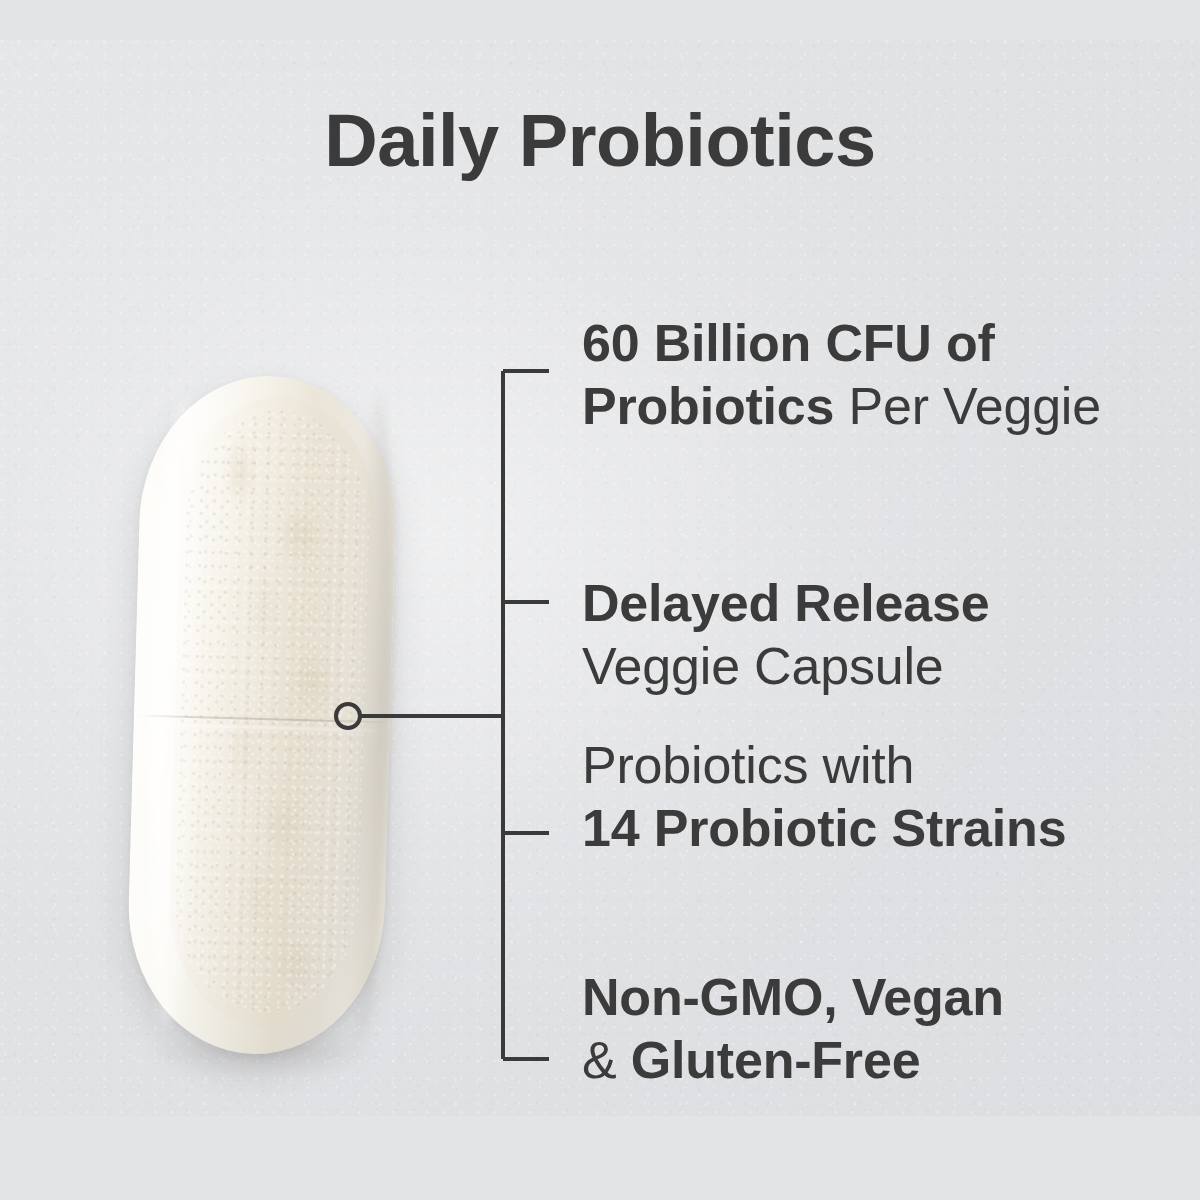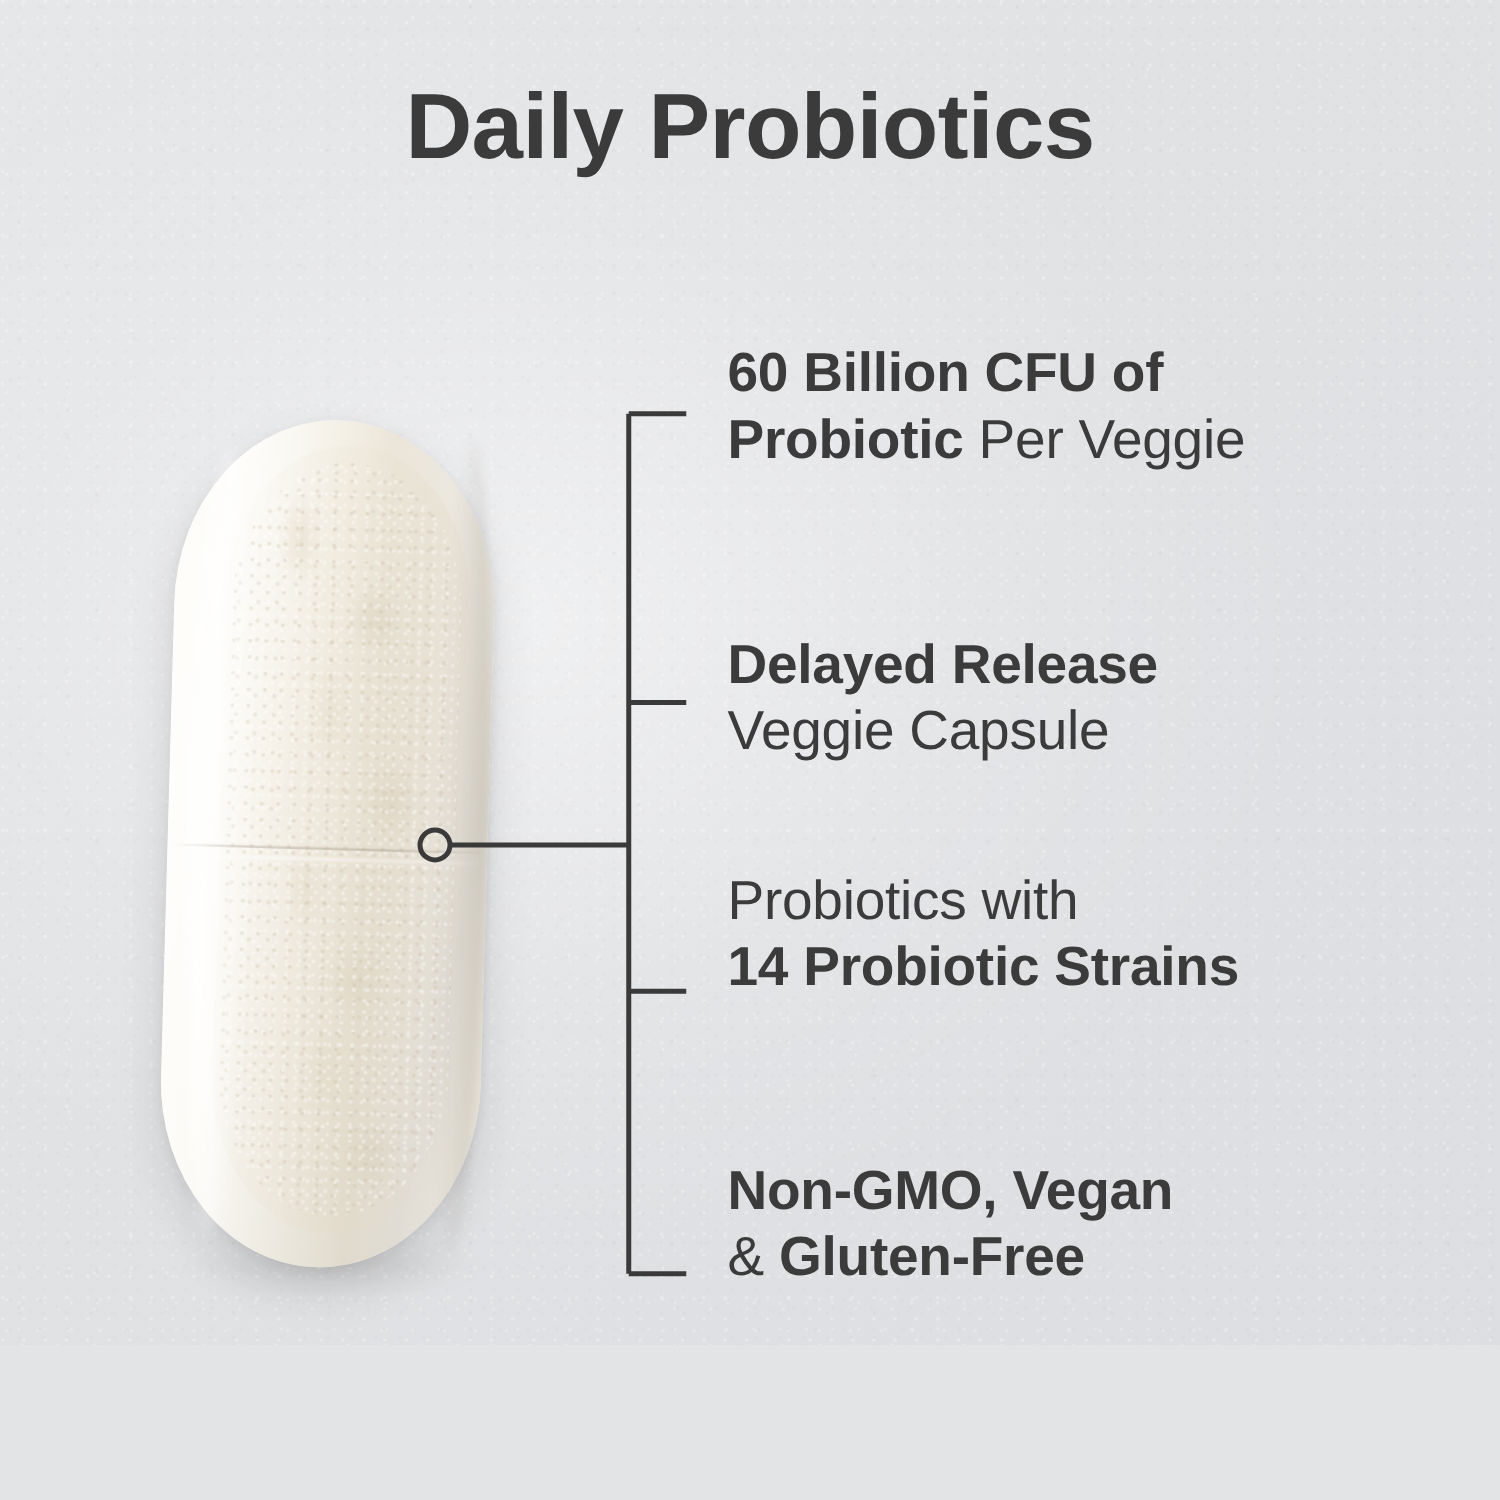--- a/index.html
+++ b/index.html
@@ -16,20 +16,21 @@
   }
 
   .canvas {
     position: relative;
     width: 1200px;
     height: 1076px;
     background:
       radial-gradient(ellipse 900px 700px at 34% 46%, rgba(255,255,255,0.50) 0%, rgba(255,255,255,0.12) 45%, rgba(255,255,255,0) 72%),
       linear-gradient(135deg, #e6e7e9 0%, #e1e2e4 42%, #dddee1 100%);
     overflow: hidden;
+    margin-top: 40px;
   }
 
   
   .grain {
     position: absolute;
     inset: 0;
     pointer-events: none;
     opacity: 0.55;
     background-image:
       radial-gradient(circle at 13% 7%, rgba(255,255,255,0.55) 0 1px, rgba(0,0,0,0) 1.6px),
@@ -188,30 +189,30 @@
     height: 1200px;
     pointer-events: none;
   }
 
   
   .callout {
     position: absolute;
     left: 582px;
     color: #3b3b3b;
     line-height: 1.21;
-    font-size: 44px;
+    font-size: 52px;
     letter-spacing: -0.2px;
     white-space: nowrap;
   }
   .callout .ln { display: block; }
   .callout b { font-weight: 700; }
   .callout .reg { font-weight: 400; }
 
   .callout-1 { top: 272px; }
-  .callout-2 { top: 505px; }
+  .callout-2 { top: 532px; }
   .callout-3 { top: 694px; }
   .callout-4 { top: 926px; }
 </style>
 </head>
 <body>
 
 <div class="canvas">
 
   <div class="grain"></div>
 
@@ -236,21 +237,21 @@
         <line x1="503" y1="562" x2="549" y2="562"></line>
         <line x1="503" y1="793" x2="549" y2="793"></line>
         <line x1="503" y1="1019" x2="549" y2="1019"></line>
         <line x1="360" y1="676" x2="503" y2="676"></line>
       </g>
     <circle id="bracket-circle" fill="none" stroke="#3a3a3a" stroke-width="4" cx="348" cy="676" r="12"></circle>
   </svg>
 
   <div class="callout callout-1">
       <span class="ln"><b>60 Billion CFU of</b></span>
-      <span class="ln"><b>Probiotic</b><span class="reg"> Per Veggie</span></span>
+      <span class="ln"><b>Probiotics</b><span class="reg"> Per Veggie</span></span>
     </div>
   <div class="callout callout-2">
       <span class="ln"><b>Delayed Release</b></span>
       <span class="ln"><span class="reg">Veggie Capsule</span></span>
     </div>
   <div class="callout callout-3">
       <span class="ln"><span class="reg">Probiotics with</span></span>
       <span class="ln"><b>14 Probiotic Strains</b></span>
     </div>
   <div class="callout callout-4">

